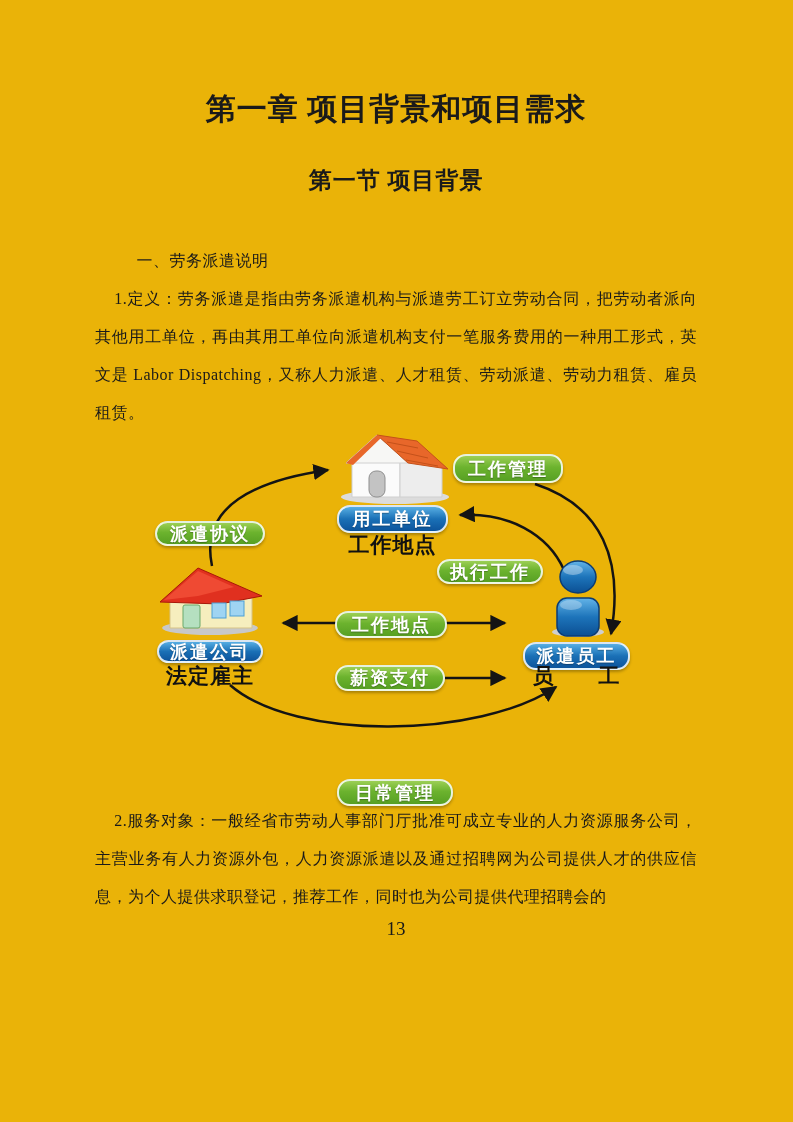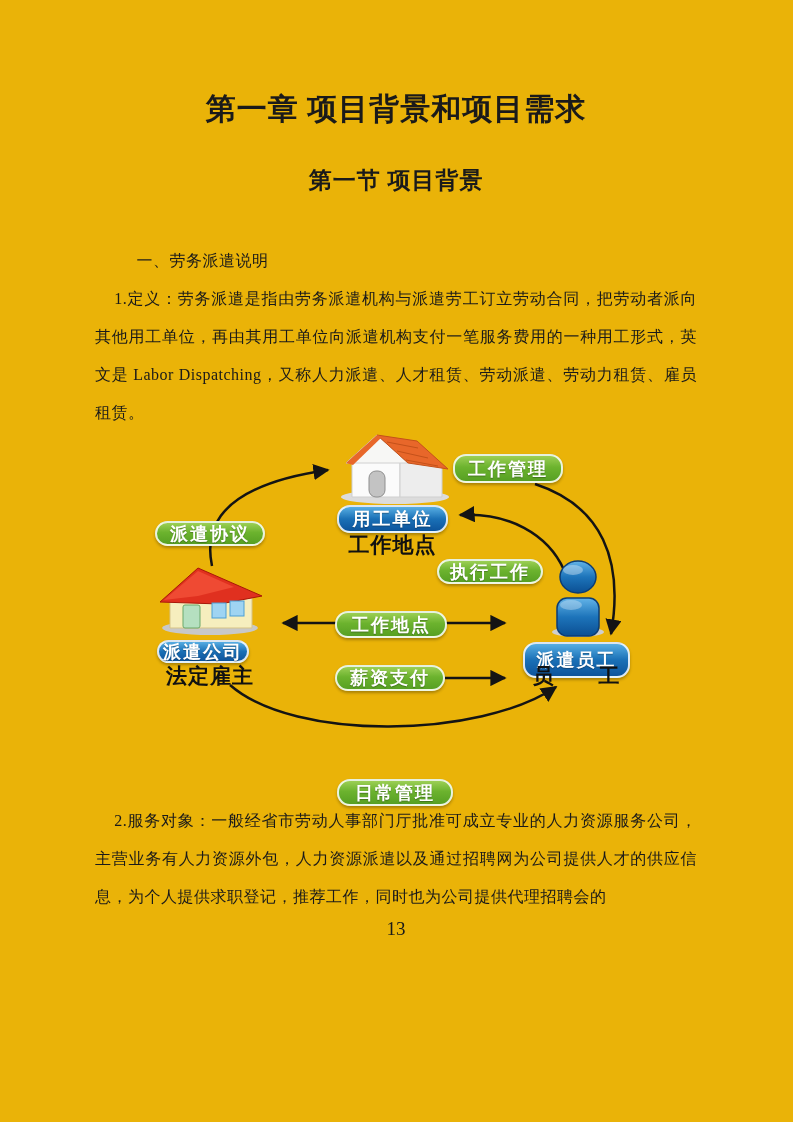--- a/index.html
+++ b/index.html
@@ -39,22 +39,22 @@
     font-family:"Liberation Sans","DejaVu Sans",sans-serif;
   }
   
   #p-xieyi        { left:5px;   top:91px;  width:110px; height:25px; }
   #p-gongzuoguanli{ left:303px; top:24px;  width:110px; height:29px; }
   #p-zhixing      { left:287px; top:129px; width:106px; height:25px; }
   #p-laodong      { left:185px; top:181px; width:112px; height:27px; }
   #p-xinzi        { left:185px; top:235px; width:110px; height:26px; }
   #p-richang      { left:187px; top:321px; width:116px; height:27px;margin-top:28px; }
   #p-yonggong     { left:187px; top:75px;  width:111px; height:28px; }
-  #p-paiqiangongsi{ left:7px;   top:210px; width:92px; height:23px; }
-  #p-paiqianyg    { left:373px; top:212px; width:107px; height:36px; }
+  #p-paiqiangongsi{ left:7px;   top:210px; width:106px; height:23px; }
+  #p-paiqianyg    { left:373px; top:212px; width:107px; height:28px; }
   
   #c-gongzuodidian{ left:183px; top:105px; width:119px; }
   #c-fadingguzhu  { left:3px;   top:236px; width:114px; }
   #c-yuangong     { left:373px; top:236px; width:107px; }
 </style>
 </head>
 <body>
 
 <div class="page">
 

